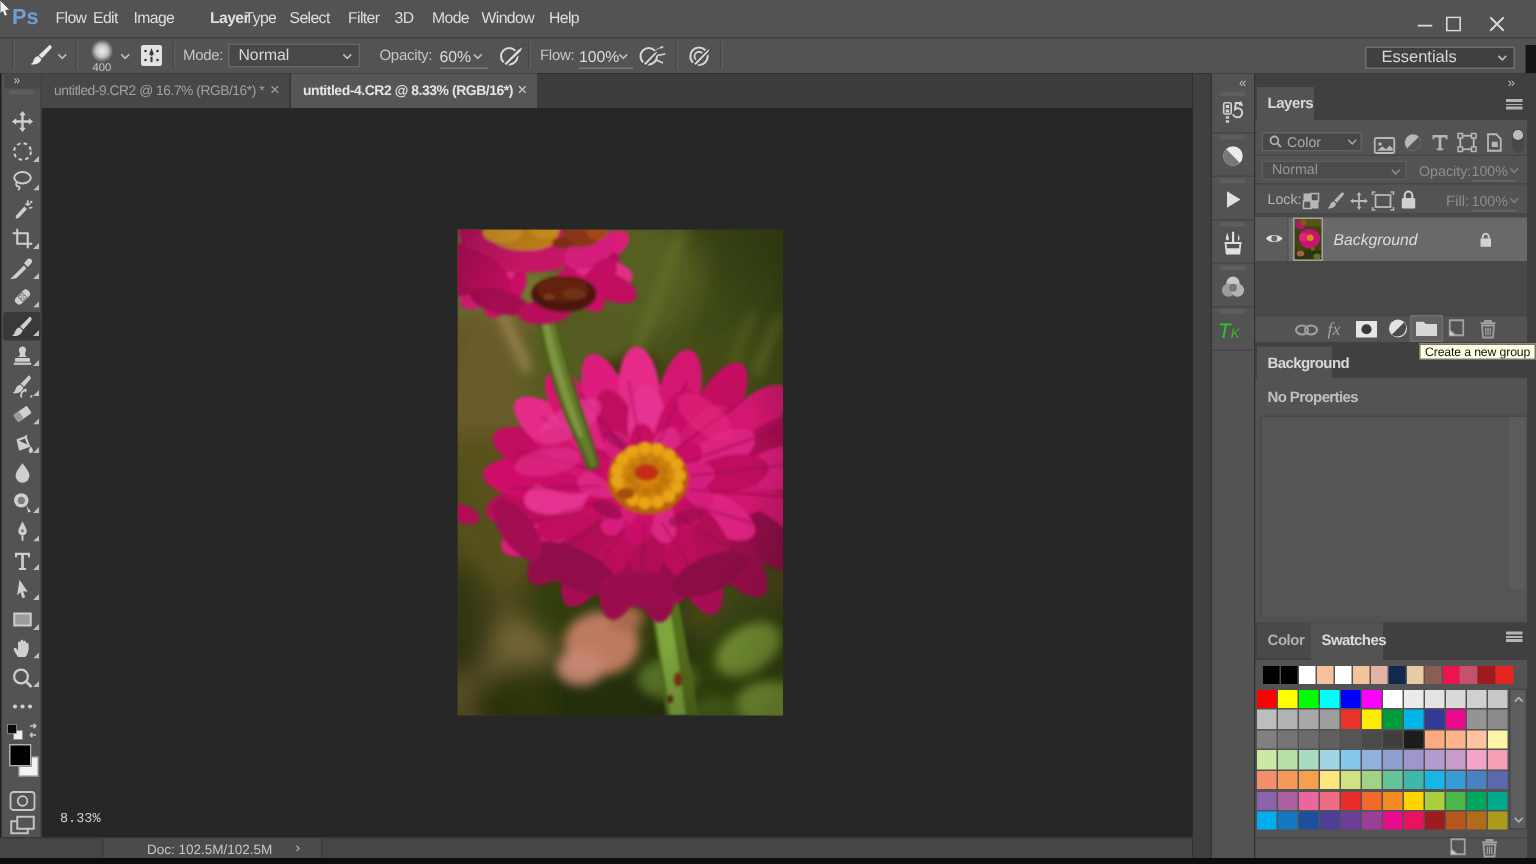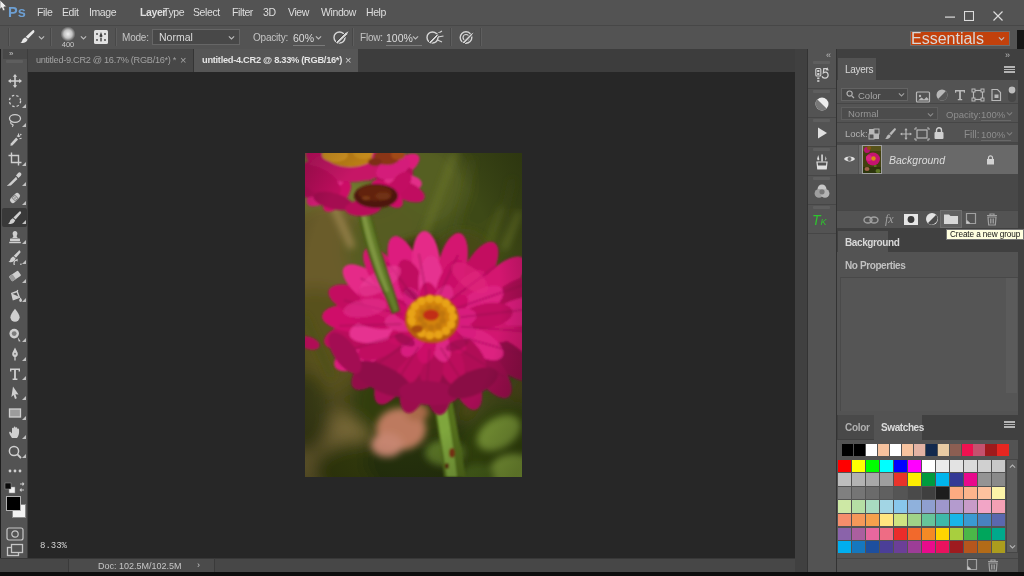--- a/index.html
+++ b/index.html
@@ -2,29 +2,29 @@
 <html><head><meta charset="utf-8">
 <style>
 html,body{margin:0;padding:0;width:1024px;height:576px;background:#000;
 font-family:"Liberation Sans",sans-serif;overflow:hidden;}
 div{position:absolute;}
 svg{display:block;}
 </style></head>
 <body>
 <div style="position:absolute;left:0px;top:0px;width:1024px;height:25px;background:#535353;"></div>
 <div style="position:absolute;left:8px;top:4px;width:30px;height:18px;color:#6d9fd2;font-size:14.5px;font-weight:bold;letter-spacing:0;">Ps</div>
-<div style="position:absolute;left:37px;top:6px;height:13px;color:#dedede;font-size:10.5px;letter-spacing:-0.4px;">File</div>
+<div style="position:absolute;left:37px;top:6px;height:13px;color:#dedede;font-size:10.5px;letter-spacing:-0.4px;">Flow</div>
 <div style="position:absolute;left:62px;top:6px;height:13px;color:#dedede;font-size:10.5px;letter-spacing:-0.4px;">Edit</div>
 <div style="position:absolute;left:89px;top:6px;height:13px;color:#dedede;font-size:10.5px;letter-spacing:-0.4px;">Image</div>
 <div style="position:absolute;left:140px;top:6px;height:13px;color:#dedede;font-size:10.5px;letter-spacing:-0.4px;font-weight:bold;">Layer</div>
 <div style="position:absolute;left:163px;top:6px;height:13px;color:#dedede;font-size:10.5px;letter-spacing:-0.4px;">Type</div>
 <div style="position:absolute;left:193px;top:6px;height:13px;color:#dedede;font-size:10.5px;letter-spacing:-0.4px;">Select</div>
 <div style="position:absolute;left:232px;top:6px;height:13px;color:#dedede;font-size:10.5px;letter-spacing:-0.4px;">Filter</div>
 <div style="position:absolute;left:263px;top:6px;height:13px;color:#dedede;font-size:10.5px;letter-spacing:-0.4px;">3D</div>
-<div style="position:absolute;left:288px;top:6px;height:13px;color:#dedede;font-size:10.5px;letter-spacing:-0.4px;">View</div>
+<div style="position:absolute;left:288px;top:6px;height:13px;color:#dedede;font-size:10.5px;letter-spacing:-0.4px;">Mode</div>
 <div style="position:absolute;left:321px;top:6px;height:13px;color:#dedede;font-size:10.5px;letter-spacing:-0.4px;">Window</div>
 <div style="position:absolute;left:366px;top:6px;height:13px;color:#dedede;font-size:10.5px;letter-spacing:-0.4px;">Help</div>
 <div style="position:absolute;left:945px;top:12px;width:12px;height:10px;">
     <svg width="10" height="10" viewBox="0 0 10 10">
       <rect x="0" y="4.5" width="10" height="1.2" fill="#dcdcdc"></rect>
     </svg>
   </div>
 <div style="position:absolute;left:964px;top:11px;width:12px;height:10px;">
     <svg width="10" height="10" viewBox="0 0 10 10">
       <rect x="0.5" y="0.5" width="9" height="9" fill="none" stroke="#dcdcdc" stroke-width="1.1"></rect>
@@ -118,21 +118,21 @@
       <path d="M3.5 13.5 L11.5 5.5 L14.5 4 L13 7 L5.5 15 Z" fill="#d6d6d6" stroke="#4a4a4a" stroke-width="1"></path>
     </svg>
   </div>
 <div style="position:absolute;left:458px;top:29px;width:20px;height:16px;">
     <svg width="20" height="16" viewBox="0 0 20 16">
       <circle cx="8" cy="8.5" r="5.8" fill="none" stroke="#d6d6d6" stroke-width="1.4"></circle>
       <circle cx="8" cy="8.5" r="3" fill="none" stroke="#d6d6d6" stroke-width="1.2"></circle>
       <path d="M4 13.5 L13 4.5 L16.5 2 L14.5 6 L6 15 Z" fill="#d6d6d6" stroke="#4a4a4a" stroke-width="1"></path>
     </svg>
   </div>
-<div style="position:absolute;left:910px;top:31px;width:100px;height:15px;background:#c2410c;border:1px solid #6e6e6e;box-sizing:border-box;color:#d8d8d8;font-size:16px;line-height:13px;padding-left:0;">Essentials<span style="position:absolute;right:4px;top:3px">
+<div style="position:absolute;left:910px;top:31px;width:100px;height:15px;background:#404040;border:1px solid #6e6e6e;box-sizing:border-box;color:#d8d8d8;font-size:11px;line-height:13px;padding-left:10px;">Essentials<span style="position:absolute;right:4px;top:3px">
       <svg width="7" height="7" viewBox="0 0 8 8">
         <path d="M1 2.6 L4 5.6 L7 2.6" fill="none" stroke="#bdbdbd" stroke-width="1.2"></path>
       </svg>
     </span></div>
 <div style="position:absolute;left:1017px;top:30px;width:7px;height:19px;background:#161616;"></div>
 <div style="position:absolute;left:28px;top:49px;width:767px;height:23px;background:#3d3d3d;"></div>
 <div style="position:absolute;left:28px;top:49px;width:166px;height:23px;background:#474747;border-right:1px solid #353535;box-sizing:border-box;"></div>
 <div style="position:absolute;left:36px;top:55px;height:12px;color:#a2a2a2;font-size:9.2px;letter-spacing:-0.3px;white-space:nowrap;width:146px;overflow:hidden;">untitled-9.CR2 @ 16.7% (RGB/16*) *</div>
 <div style="position:absolute;left:180px;top:54px;height:12px;color:#a2a2a2;font-size:11px;">×</div>
 <div style="position:absolute;left:194px;top:49px;width:164px;height:23px;background:#565656;"></div>
@@ -637,21 +637,21 @@
     </svg>
   </div>
 <div style="position:absolute;left:808px;top:204px;width:28px;height:1px;background:#464646;"></div>
 <div style="position:absolute;left:813px;top:206px;width:17px;height:3px;background:#5e5e5e;border-radius:1px;"></div>
 <div style="position:absolute;left:812px;top:212px;width:20px;height:16px;color:#2ec42e;font-size:14px;font-style:italic;">T<span style="font-size:9px">K</span></div>
 <div style="position:absolute;left:808px;top:233px;width:28px;height:1px;background:#464646;"></div>
 <div style="position:absolute;left:837px;top:49px;width:187px;height:9px;background:#404040;"></div>
 <div style="position:absolute;left:1005px;top:50px;height:9px;color:#b9b9b9;font-size:9px;">»</div>
 <div style="position:absolute;left:837px;top:58px;width:187px;height:22px;background:#404040;"></div>
 <div style="position:absolute;left:838px;top:58px;width:38px;height:22px;background:#535353;"></div>
-<div style="position:absolute;left:845px;top:64px;height:12px;color:#d8d8d8;font-size:10px;font-weight:normal;letter-spacing:-0.3px;">Layers</div>
+<div style="position:absolute;left:845px;top:64px;height:12px;color:#d8d8d8;font-size:10px;font-weight:bold;letter-spacing:-0.3px;">Layers</div>
 <div style="position:absolute;left:1004px;top:66px;width:11px;height:7px;border-top:2px solid #b4b4b4;border-bottom:2px solid #b4b4b4;background:#b4b4b4;background-clip:content-box;padding:1px 0;box-sizing:border-box;"></div>
 <div style="position:absolute;left:837px;top:80px;width:187px;height:148px;background:#535353;"></div>
 <div style="position:absolute;left:841px;top:88px;width:67px;height:13px;background:#484848;border:1px solid #636363;box-sizing:border-box;"></div>
 <svg style="position:absolute;left:846px;top:90px" width="9" height="9">
     <circle cx="3.6" cy="3.6" r="2.6" fill="none" stroke="#b0b0b0" stroke-width="1.2"></circle>
     <path d="M5.6 5.6 L8 8" stroke="#b0b0b0" stroke-width="1.3"></path>
   </svg>
 <div style="position:absolute;left:858px;top:90px;height:10px;color:#a8a8a8;font-size:9.5px;">Color</div>
 <div style="position:absolute;left:898px;top:91px;width:7px;height:7px;">
     <svg width="7" height="7" viewBox="0 0 8 8">

